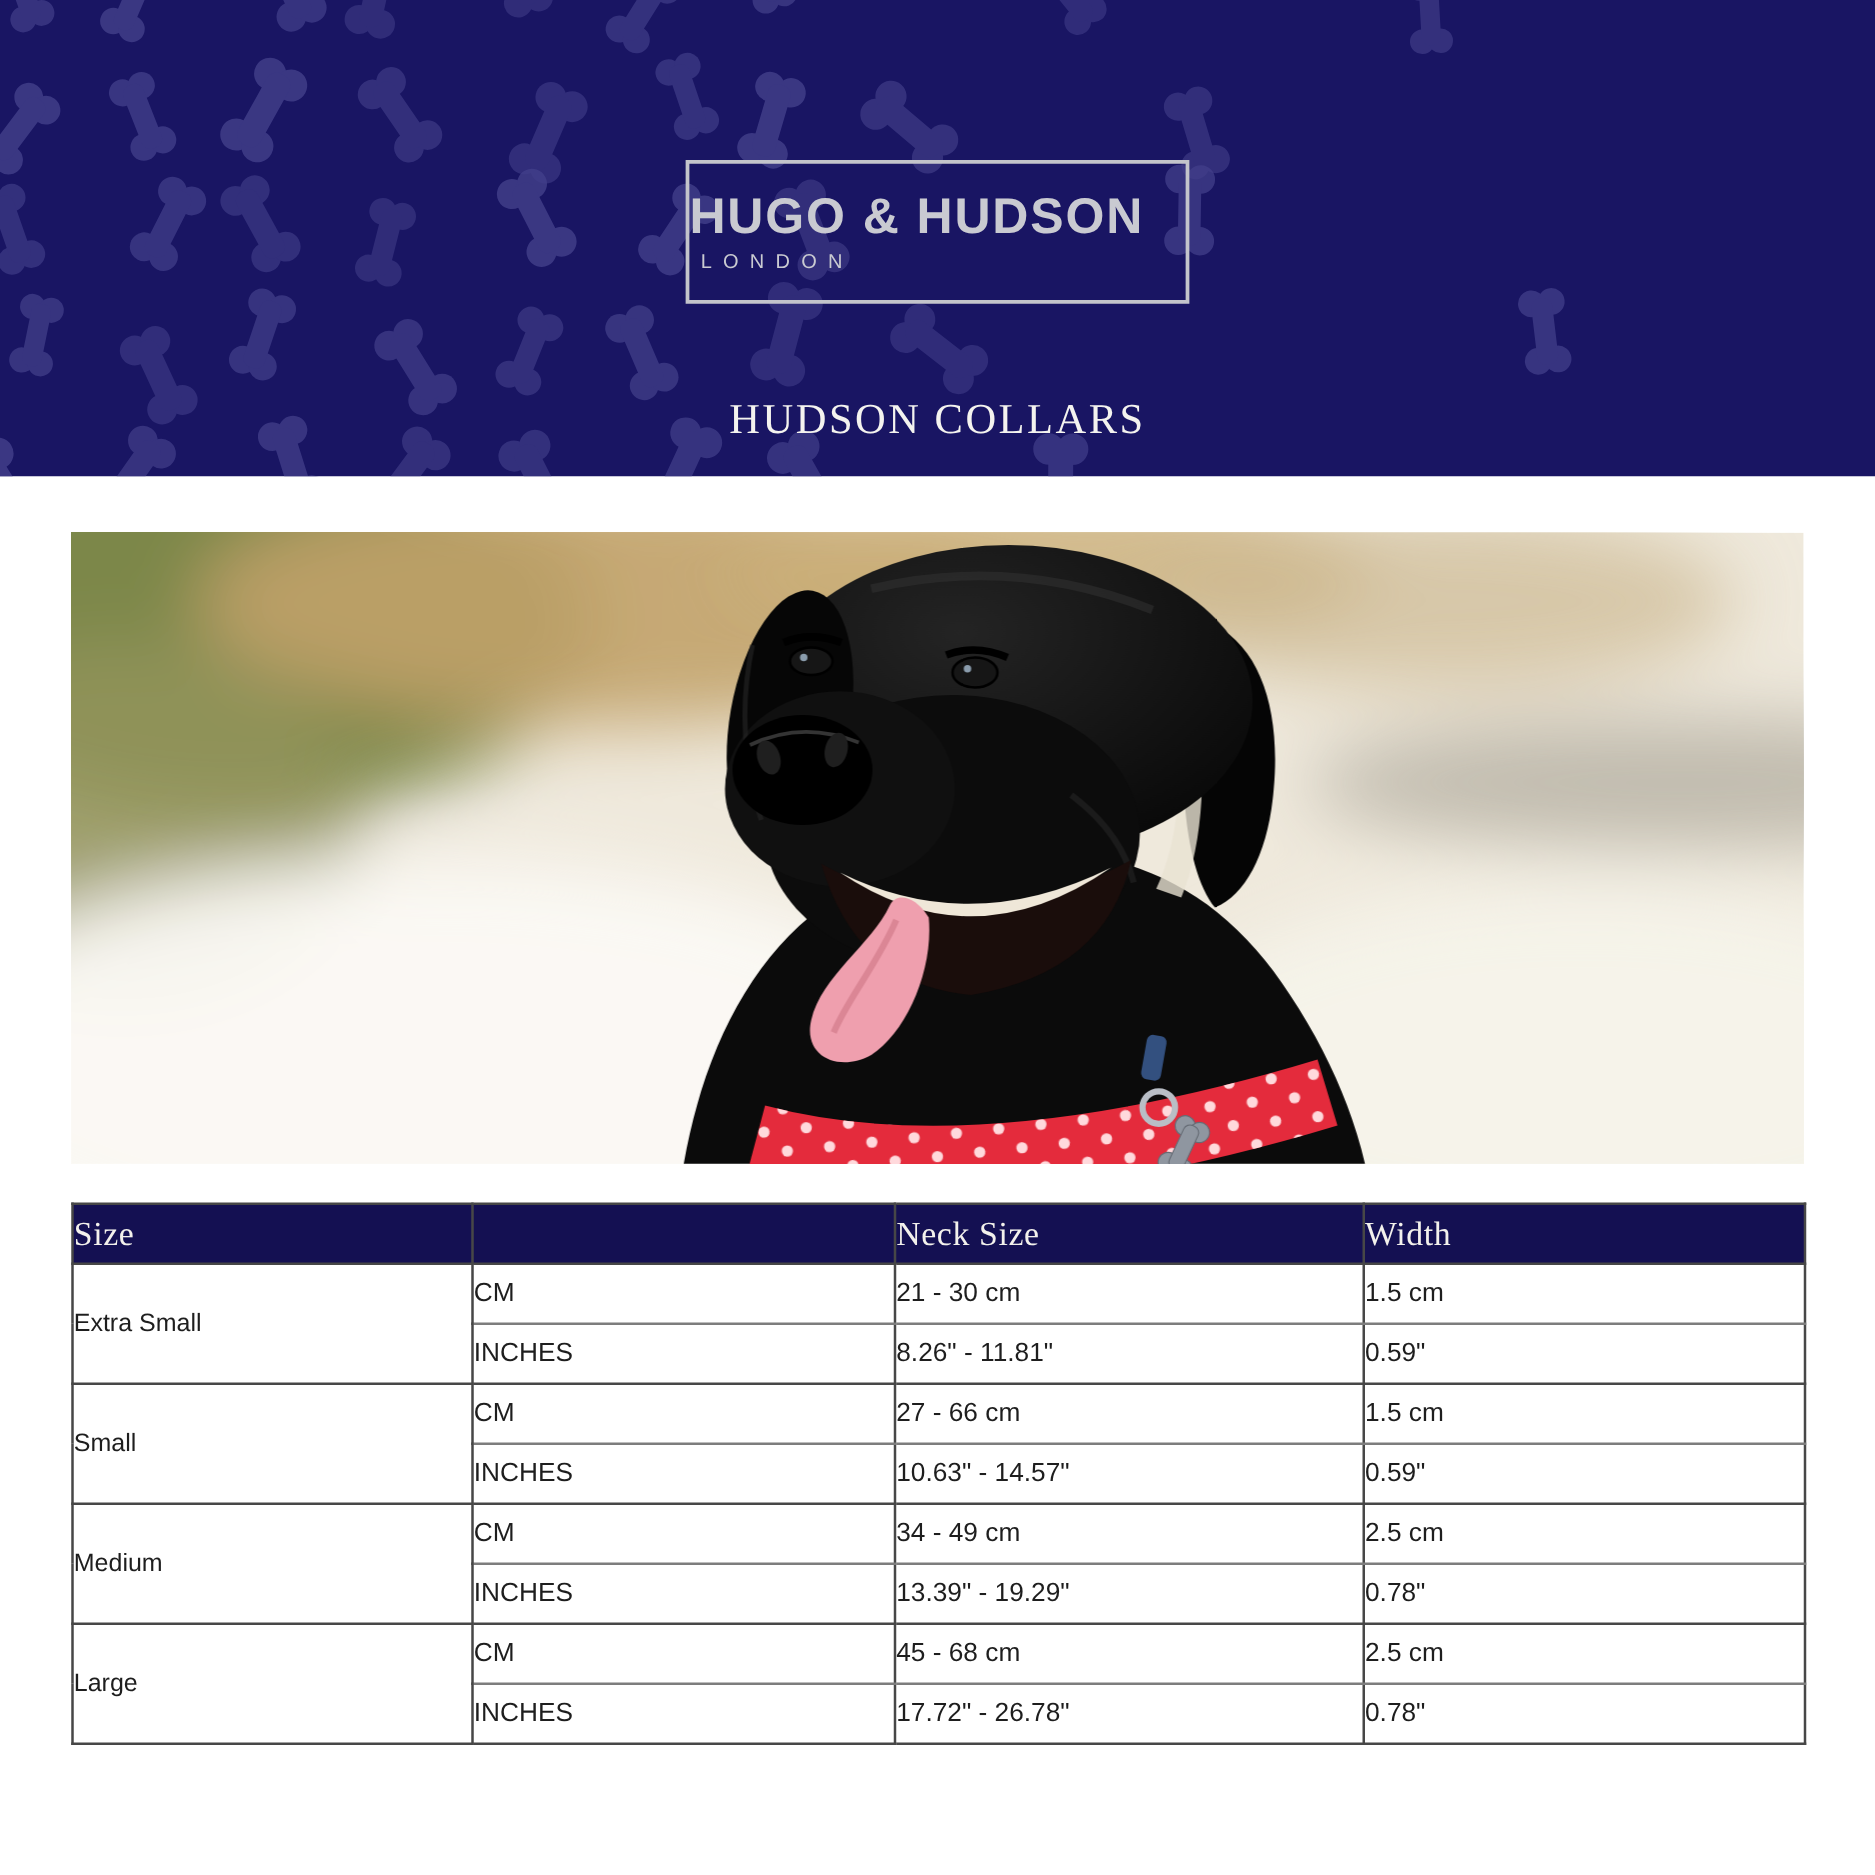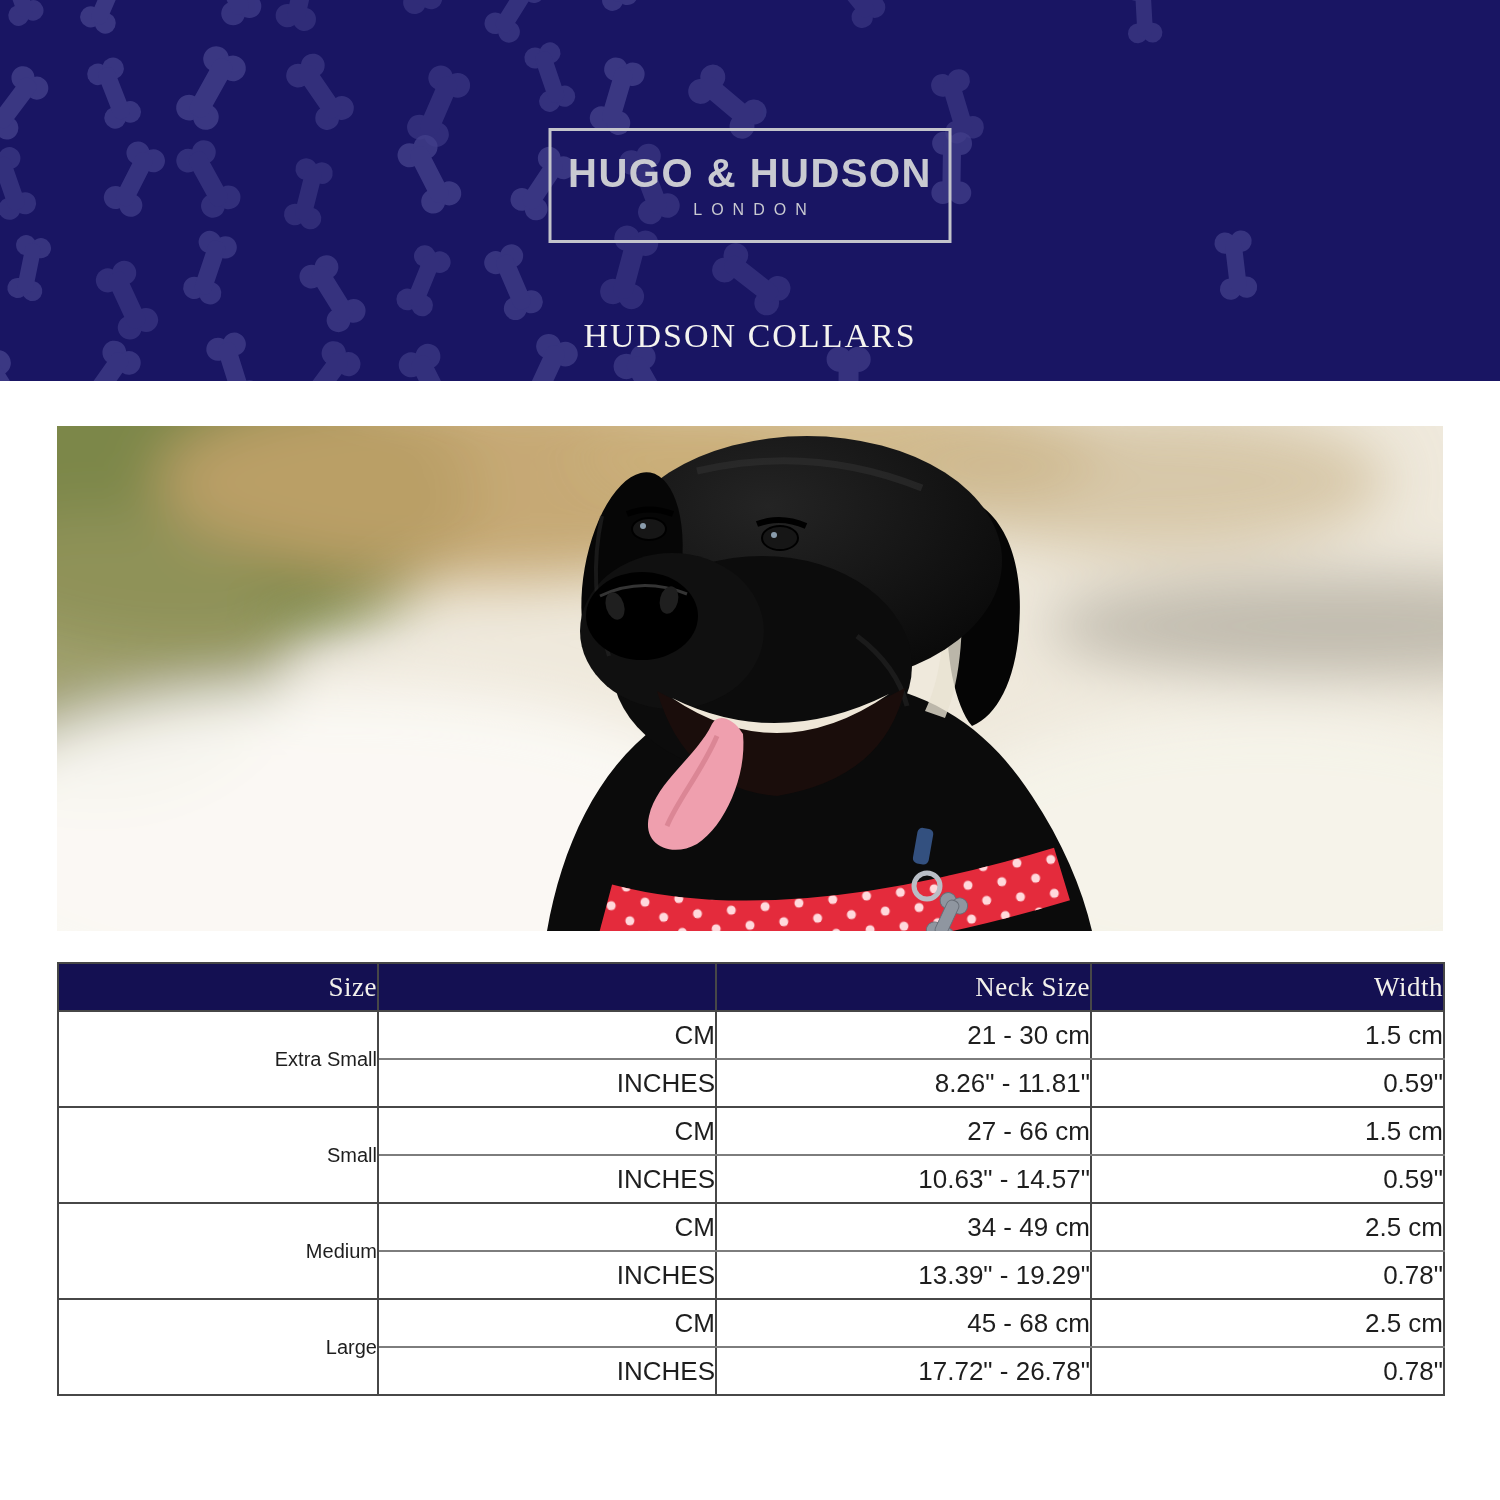--- a/index.html
+++ b/index.html
@@ -17,41 +17,41 @@
   *{margin:0;padding:0;box-sizing:border-box}
   html,body{background:#ffffff}
   .page{position:relative;width:1500px;height:1500px;background:#ffffff;overflow:hidden;
         font-family:"Liberation Sans",sans-serif}
   
   .hero{position:absolute;left:0;top:0;width:1500px;height:381px;
         background:var(--header-bg);overflow:hidden}
   .hero svg.bones{position:absolute;left:0;top:0;width:100%;height:100%;color:var(--bone)}
   .logo-box{position:absolute;left:50%;top:128px;transform:translateX(-50%);
             width:403px;height:115px;border:3px solid var(--logo-border);
-            display:flex;flex-direction:column;align-items:center;justify-content:center}
+            display:flex;flex-direction:column;justify-content:center}
   .brand-name{color:var(--logo-text);font-size:40px;font-weight:bold;letter-spacing:1.5px;line-height:1}
   .brand-city{color:var(--logo-text);font-size:16px;letter-spacing:9px;margin-top:9px;
               text-indent:9px;line-height:1}
   .tagline{position:absolute;left:0;top:317px;width:100%;text-align:center;
            font-family:"Liberation Serif",serif;font-size:34px;letter-spacing:2px;
            color:var(--tagline-text)}
   
   .photo{position:absolute;left:57px;top:426px;width:1386px;height:505px;overflow:hidden}
   .photo svg{display:block;width:100%;height:100%}
   
   .size-table{position:absolute;left:57px;top:962px;width:1386px;
               border-collapse:collapse;table-layout:fixed}
   .size-table col.c-size{width:320px}
   .size-table col.c-unit{width:338px}
   .size-table col.c-neck{width:375px}
   .size-table col.c-width{width:353px}
-  .size-table th,.size-table td{border:2px solid var(--table-border);text-align:right;vertical-align:middle}
+  .size-table th,.size-table td{border:2px solid var(--table-border);text-align:left;vertical-align:middle}
   .size-table th{height:48px;background:var(--table-header-bg);color:var(--header-text);
                  font-family:"Liberation Serif",serif;font-weight:400;font-size:27px;letter-spacing:.5px}
-  .size-table td{height:48px;color:var(--body-text);font-size:26px}
+  .size-table td{height:48px;color:var(--body-text);font-size:21px}
   .size-table td.size-cell{font-size:20px}
   .size-table tr.cm-row td:not(.size-cell){border-bottom:2px solid var(--table-divider)}
 </style>
 </head>
 <body>
 
 <div class="page">
 
   <div class="hero">
     <svg class="bones" id="bonesSvg" viewBox="0 0 1500 381" preserveAspectRatio="none" aria-hidden="true">

